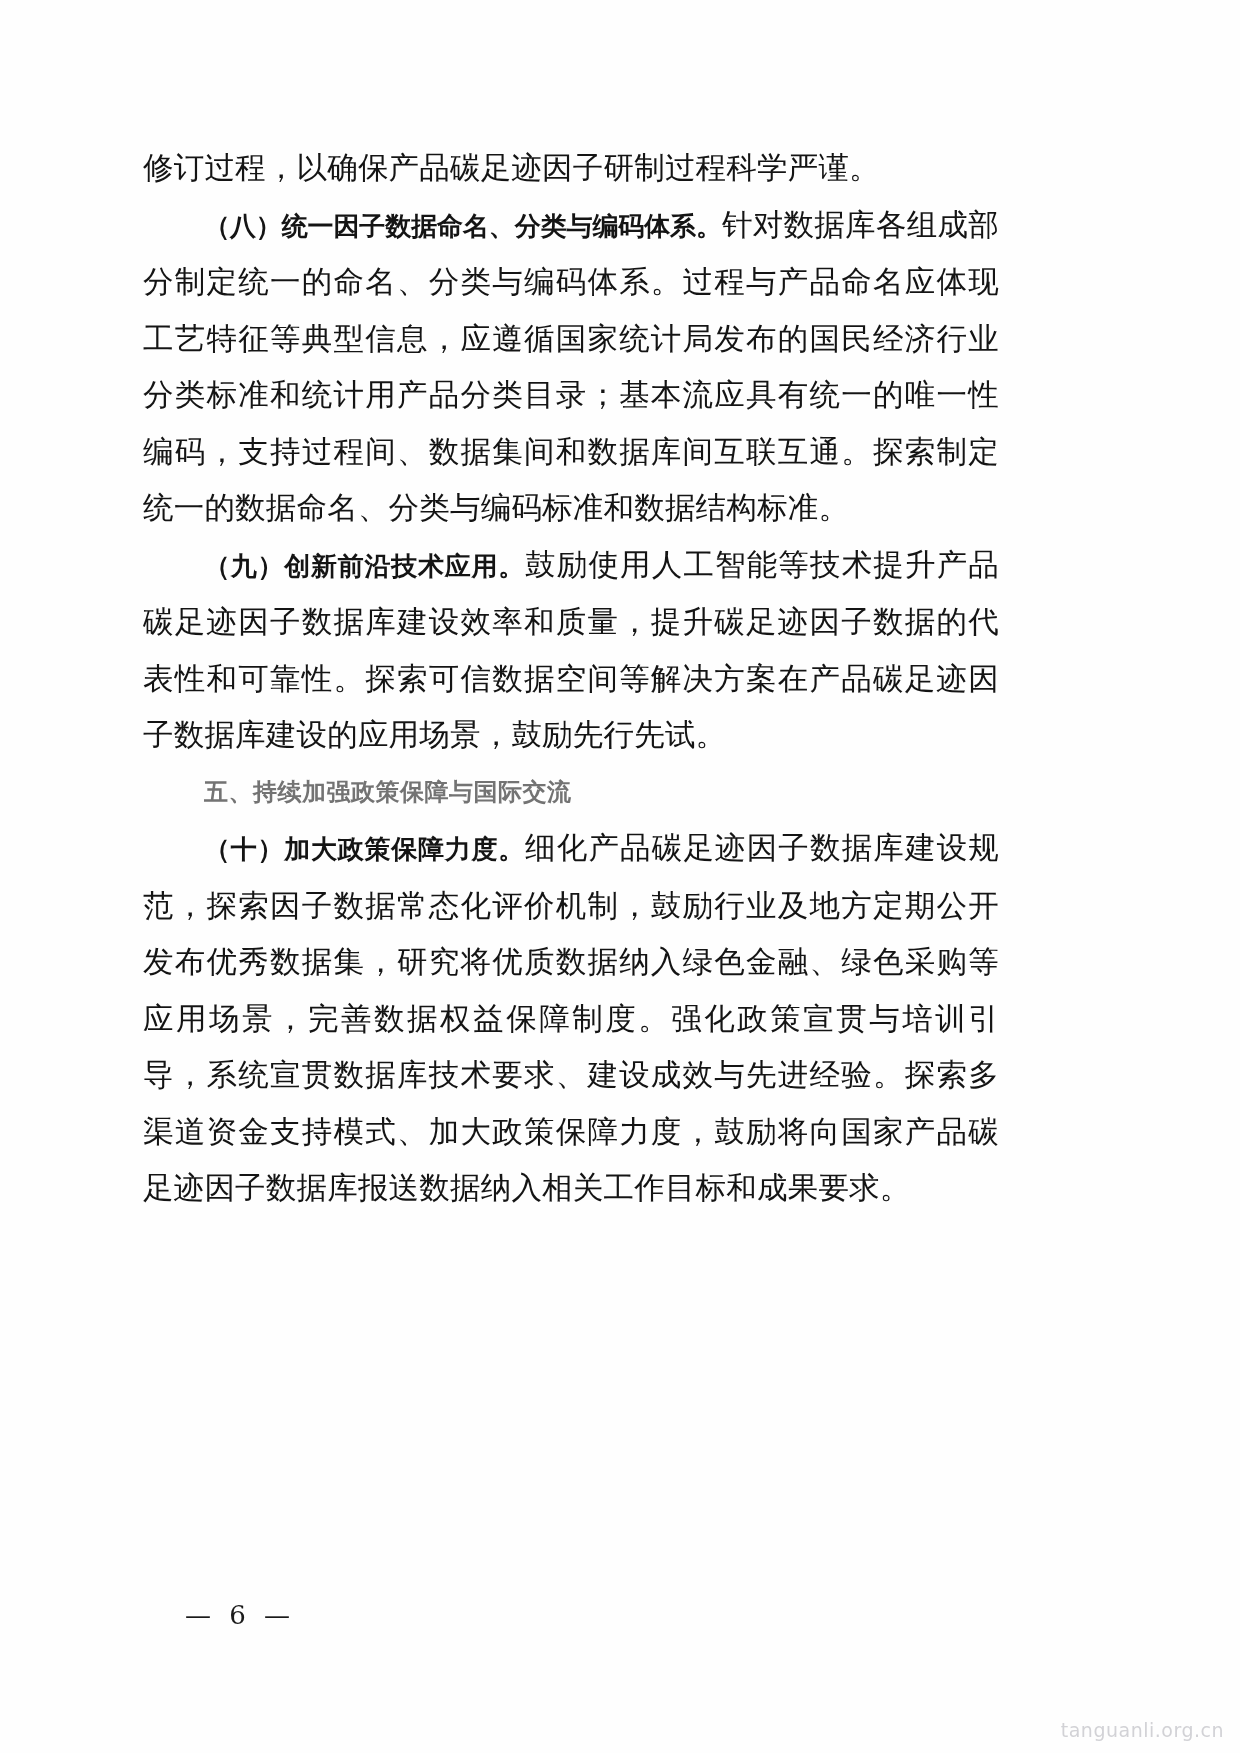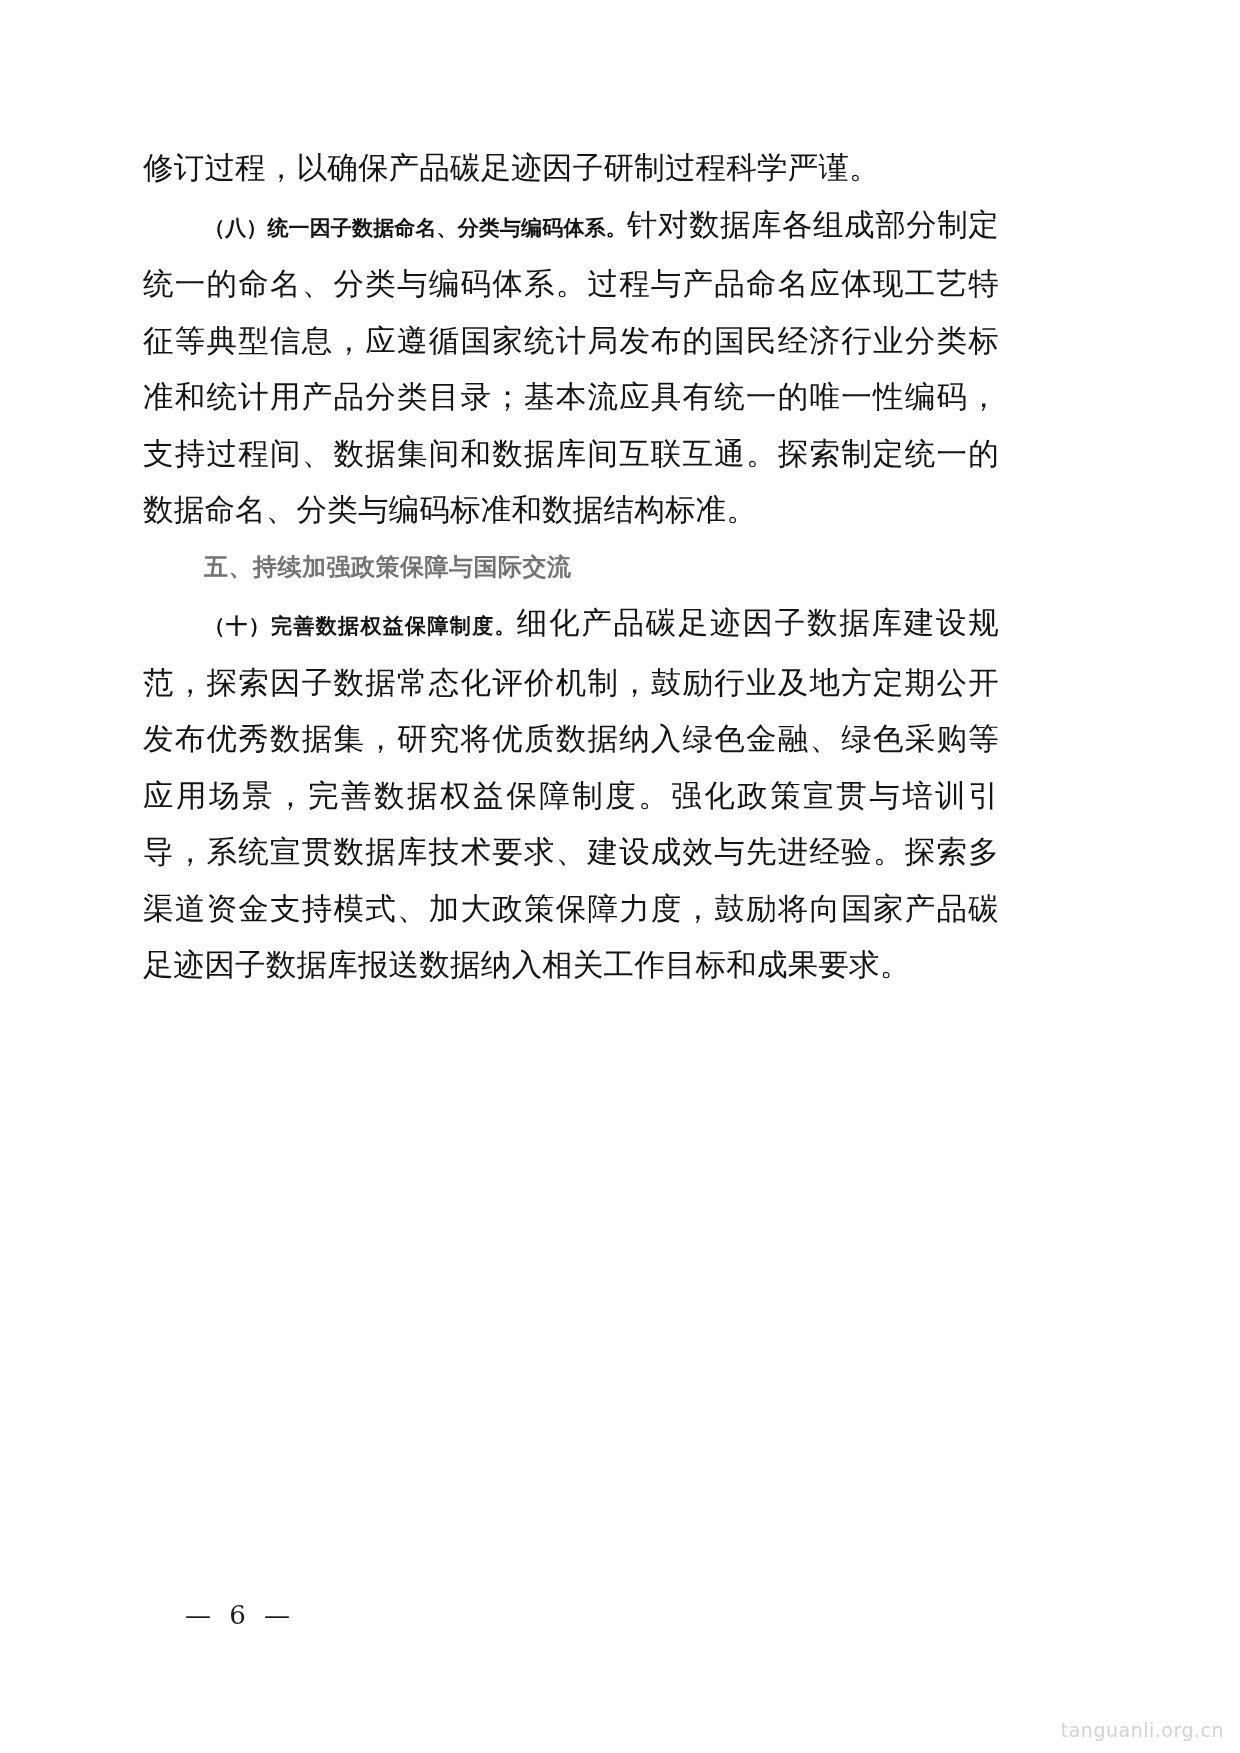--- a/index.html
+++ b/index.html
@@ -36,21 +36,21 @@
     letter-spacing: 0.2px;
     text-indent: 0;
   }
   .para.indent {
     text-indent: 61px;
   }
   
   .lead {
     font-family: "DejaVu Sans", "Liberation Sans", sans-serif;
     font-weight: bold;
-    font-size: 21px;
+    font-size: 26px;
     letter-spacing: -0.2px;
   }
   
   .section-heading {
     font-family: "DejaVu Sans", "Liberation Sans", sans-serif;
     font-weight: bold;
     font-size: 24px;
     line-height: 56.5px;
     color: #737373;
     text-indent: 61px;
@@ -86,24 +86,25 @@
 <body>
 
 <div class="page">
 
   <div class="content">
 
     <p class="para"><span>修订过程，以确保产品碳足迹因子研制过程科学严谨。</span></p>
 
     <p class="para indent"><span class="lead">（八）统一因子数据命名、分类与编码体系。</span><span>针对数据库各组成部分制定统一的命名、分类与编码体系。过程与产品命名应体现工艺特征等典型信息，应遵循国家统计局发布的国民经济行业分类标准和统计用产品分类目录；基本流应具有统一的唯一性编码，支持过程间、数据集间和数据库间互联互通。探索制定统一的数据命名、分类与编码标准和数据结构标准。</span></p>
 
+    <p class="para indent"><span class="lead">（九）创新前沿技术应用。</span><span>鼓励使用人工智能等技术提升产品碳足迹因子数据库建设效率和质量，提升碳足迹因子数据的代表性和可靠性。探索可信数据空间等解决方案在产品碳足迹因子数据库建设的应用场景，鼓励先行先试。</span></p>
 
     <p class="section-heading">五、持续加强政策保障与国际交流</p>
 
-    <p class="para indent"><span class="lead">（十）完善数据权益保障制度。</span><span>细化产品碳足迹因子数据库建设规范，探索因子数据常态化评价机制，鼓励行业及地方定期公开发布优秀数据集，研究将优质数据纳入绿色金融、绿色采购等应用场景，完善数据权益保障制度。强化政策宣贯与培训引导，系统宣贯数据库技术要求、建设成效与先进经验。探索多渠道资金支持模式、加大政策保障力度，鼓励将向国家产品碳足迹因子数据库报送数据纳入相关工作目标和成果要求。</span></p>
+    <p class="para indent"><span class="lead">（十）加大政策保障力度。</span><span>细化产品碳足迹因子数据库建设规范，探索因子数据常态化评价机制，鼓励行业及地方定期公开发布优秀数据集，研究将优质数据纳入绿色金融、绿色采购等应用场景，完善数据权益保障制度。强化政策宣贯与培训引导，系统宣贯数据库技术要求、建设成效与先进经验。探索多渠道资金支持模式、加大政策保障力度，鼓励将向国家产品碳足迹因子数据库报送数据纳入相关工作目标和成果要求。</span></p>
 
 
   </div>
 
   <div class="page-number">— 6 —</div>
 
   <div class="watermark">tanguanli.org.cn</div>
 
 </div>
 

